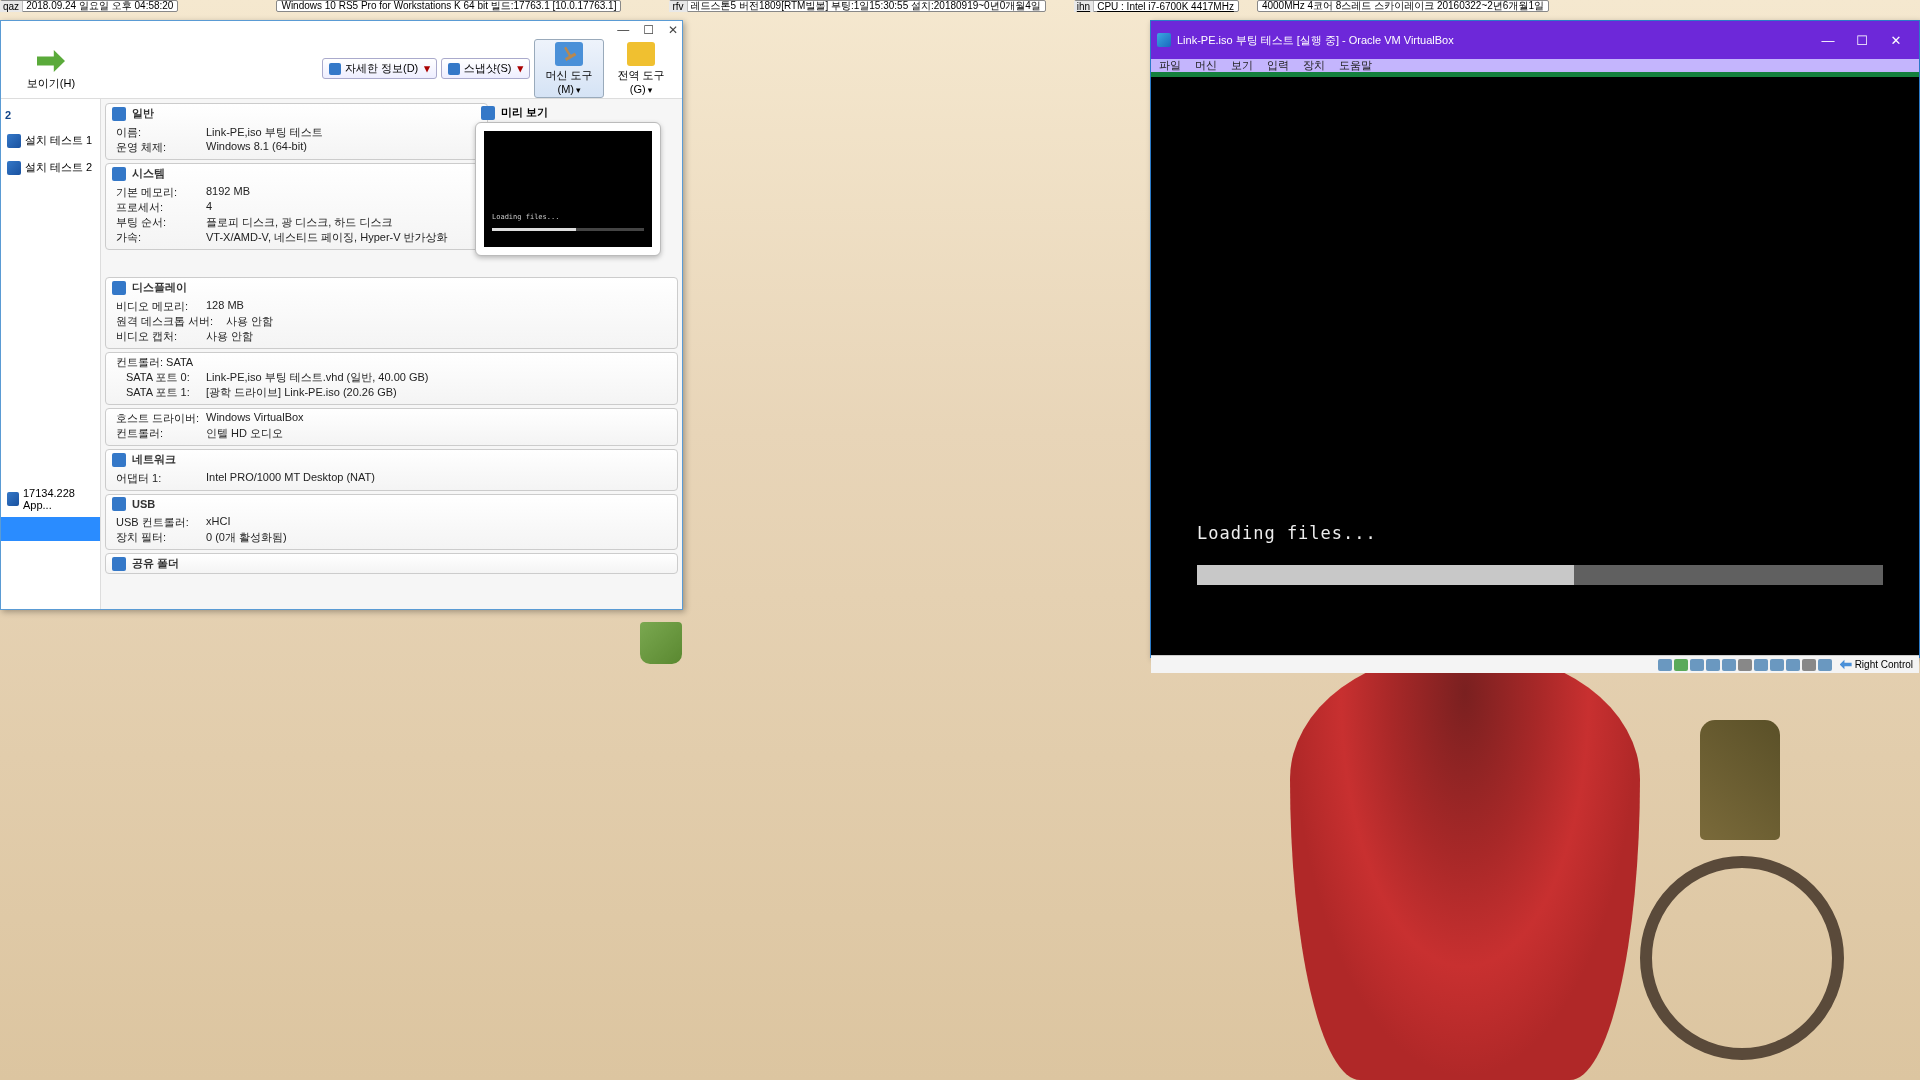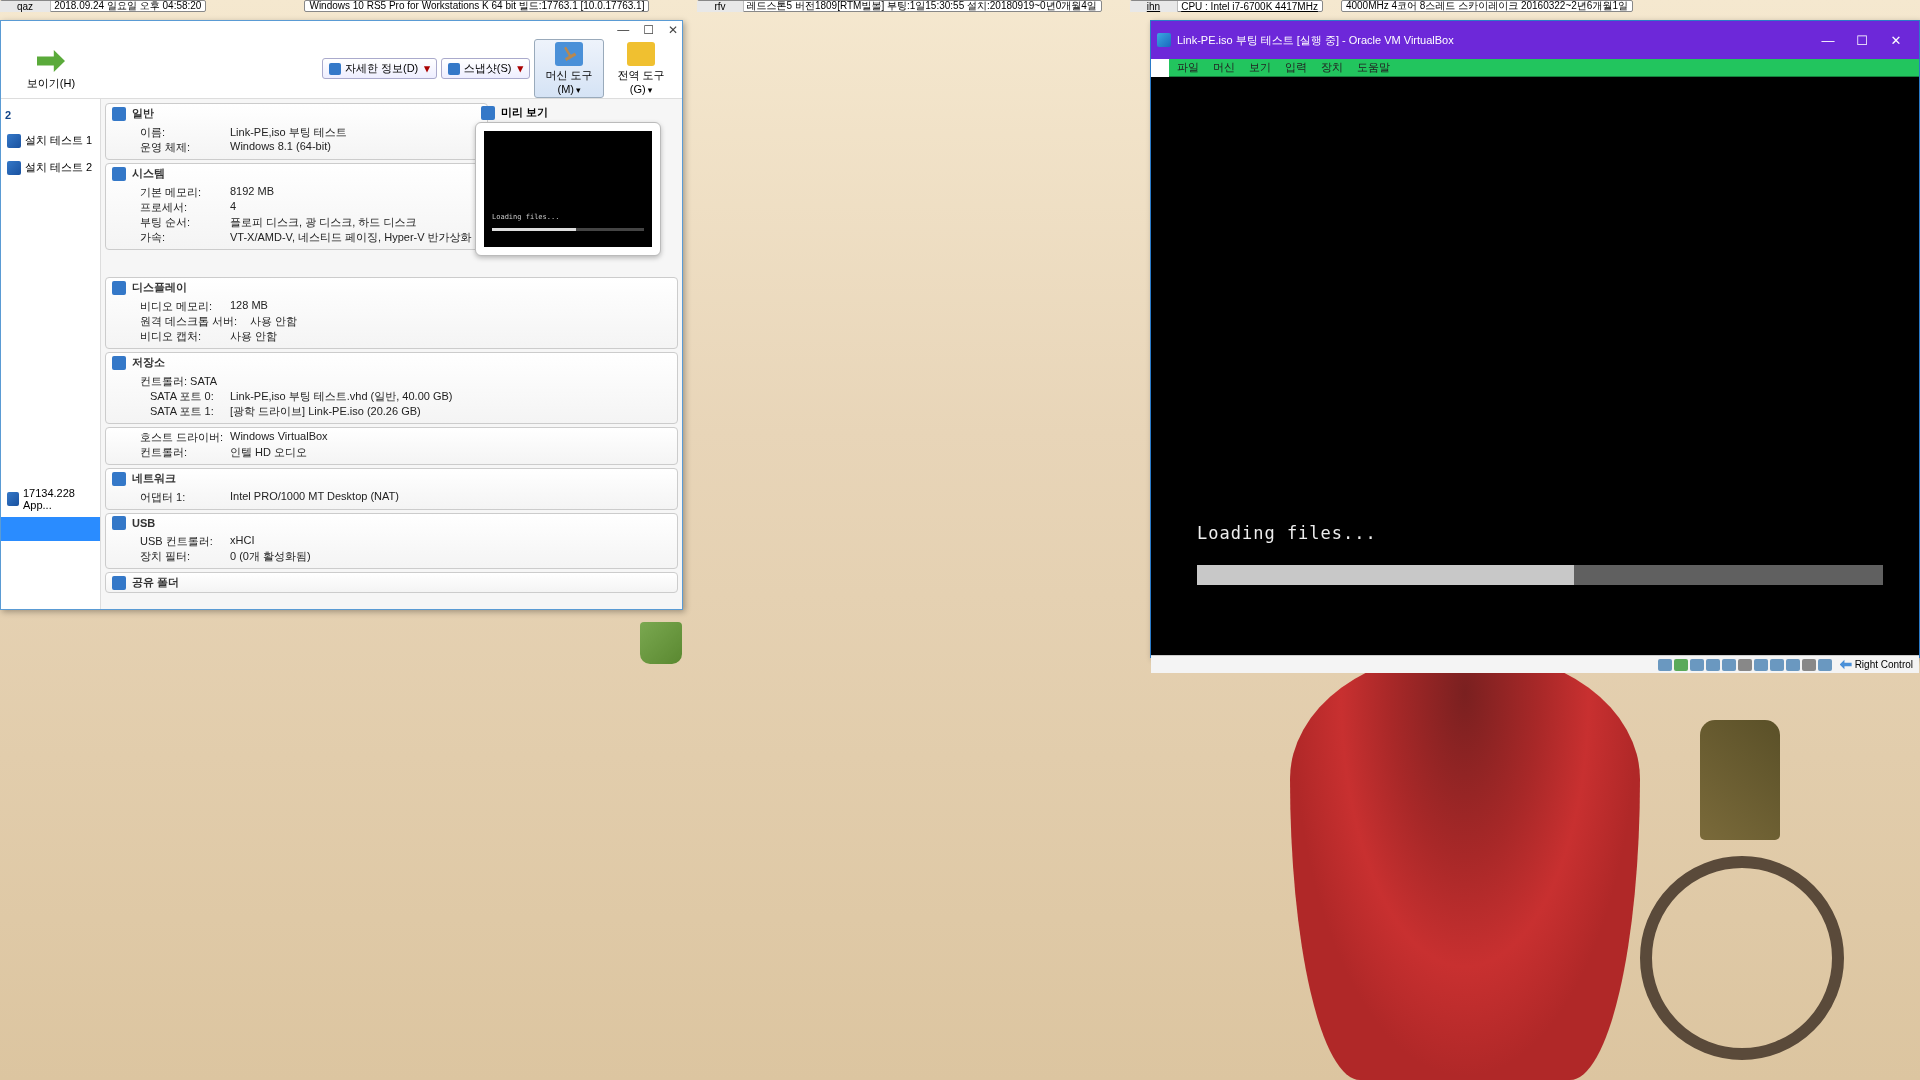--- a/index.html
+++ b/index.html
@@ -10,21 +10,21 @@
 .wallpaper .legs::before,.wallpaper .legs::after { content:""; position:absolute; bottom:0; width:45px; height:240px; background:linear-gradient(90deg,#e8c8a8,#d4b088); }
 .wallpaper .legs::before { left:10px; }
 .wallpaper .legs::after { right:10px; }
 .wallpaper .bike { position:absolute; right:60px; bottom:0; width:260px; height:380px; }
 .wallpaper .bike::before { content:""; position:absolute; bottom:20px; left:40px; width:180px; height:180px; border:12px solid #5a4a3a; border-radius:50%; }
 .wallpaper .bike::after { content:""; position:absolute; top:20px; left:100px; width:80px; height:120px; background:linear-gradient(45deg,#7a6a3a,#5a5028); border-radius:15px 15px 5px 5px; }
 
 
 .topstrip { position:absolute; top:0; left:0; right:0; height:14px; display:flex; z-index:50; font-size:10px; }
 .topstrip .chip { display:flex; align-items:center; background:#fff; border:1px solid #888; border-radius:2px; margin-right:8px; padding:0 4px; height:12px; }
-.topstrip .k { background:#e8e8e8; padding:0 17px; margin:-1px 3px -1px -5px; border-right:1px solid #bbb; }
+.topstrip .k { background:#e8e8e8; padding:0 3px; margin:-1px 3px -1px -5px; border-right:1px solid #bbb; }
 
 
 .mgr { position:absolute; top:20px; left:0; width:683px; height:590px; background:#fff; border:1px solid #5a9bd4; box-shadow:2px 2px 6px rgba(0,0,0,.3); z-index:20; }
 .mgr .titlebar { height:18px; background:#fff; display:flex; justify-content:flex-end; align-items:center; padding:0 4px; gap:14px; font-size:12px; color:#444; }
 .mgr .titlebar span { cursor:default; }
 .mgr .toolbar { height:60px; border-bottom:1px solid #ddd; display:flex; align-items:center; }
 .mgr .toolbar .left { width:100px; text-align:center; font-size:11px; padding-top:4px; }
 .mgr .toolbar .left .arrow { width:28px; height:22px; margin:0 auto 4px; background:#5aaa3a; clip-path:polygon(0 30%,60% 30%,60% 0,100% 50%,60% 100%,60% 70%,0 70%); }
 .mgr .toolbar .right { flex:1; display:flex; justify-content:flex-end; align-items:center; gap:4px; padding-right:6px; }
 .mgr .btn { border:1px solid #aac; border-radius:3px; padding:2px 6px; font-size:11px; display:inline-flex; align-items:center; gap:4px; background:linear-gradient(#fff,#eef); }
@@ -43,42 +43,42 @@
 .mgr .vmlist .item { padding:6px 6px; display:flex; align-items:center; gap:4px; }
 .mgr .vmlist .item .cube { width:14px; height:14px; background:linear-gradient(135deg,#3478c8,#1a52a0); border-radius:2px; }
 .mgr .vmlist .item.blank { color:#114488; font-weight:bold; padding-left:4px; }
 .mgr .vmlist .item.sel { background:#2a8cff; color:#fff; }
 
 .mgr .details { flex:1; background:#f6f6f6; overflow:auto; padding:4px; font-size:11px; position:relative; }
 .section { background:linear-gradient(#fff,#f4f4f4); border:1px solid #ccc; border-radius:4px; margin-bottom:3px; }
 .section .hd { display:flex; align-items:center; gap:6px; padding:2px 6px; font-weight:bold; color:#333; }
 .section .hd .si { width:14px; height:14px; background:#3478c8; border-radius:2px; }
 .section .bd { padding:2px 10px 4px; color:#222; }
-.section .row { display:flex;margin-left:24px; }
+.section .row { display:flex; }
 .section .row .lab { width:90px; }
 .section .row.indent .lab { padding-left:10px; width:90px; }
 
 .preview { position:absolute; top:4px; right:21px; width:186px; }
 .preview .hd2 { font-size:11px; font-weight:bold; padding:2px 6px; display:flex; align-items:center; gap:6px; }
 .preview .hd2 .si { width:14px; height:14px; background:#3478c8; border-radius:2px; }
 .preview .frame { background:#fff; border:1px solid #bbb; border-radius:6px; padding:8px; box-shadow:0 2px 5px rgba(0,0,0,.25); }
 .preview .screen { background:#000; width:100%; height:116px; position:relative; }
 .preview .screen .txt { position:absolute; left:8px; bottom:26px; color:#ccc; font-size:7px; font-family:monospace; }
 .preview .screen .bar { position:absolute; left:8px; right:8px; bottom:16px; height:3px; background:#444; }
 .preview .screen .bar::before { content:""; display:block; height:100%; width:55%; background:#ddd; }
 
 .recycle { position:absolute; left:640px; top:622px; width:42px; height:42px; background:linear-gradient(135deg,#7aa850,#5a8830); border-radius:4px 4px 10px 10px; z-index:15; }
 
 
 .vmr { position:absolute; top:20px; right:0; width:770px; height:638px; background:#fff; border:1px solid #2a7ac8; z-index:25; box-shadow:2px 2px 6px rgba(0,0,0,.3); }
 .vmr .titlebar { height:38px; background:#6d28d9; color:#fff; display:flex; align-items:center; padding:0 6px; font-size:11px; }
 .vmr .titlebar .cube { width:14px; height:14px; background:linear-gradient(135deg,#3aa8e0,#1a68c0); margin-right:6px; border-radius:2px; }
 .vmr .titlebar .sp { flex:1; }
 .vmr .titlebar .wbtn { width:34px; text-align:center; font-size:13px; }
-.vmr .menubar { height:18px; background:#22c55e; border-bottom:1px solid #15803d; display:flex; align-items:center; gap:14px; padding:0 8px; font-size:11px; color:#222;margin-left:18px; }
+.vmr .menubar { height:18px; background:#c4b5fd; border-bottom:5px solid #15803d; display:flex; align-items:center; gap:14px; padding:0 8px; font-size:11px; color:#222; }
 .vmr .vmscreen { background:#000; height:578px; position:relative; }
 .vmr .vmscreen .loading { position:absolute; left:46px; top:446px; color:#eee; font-family:Consolas,monospace; font-size:17px; letter-spacing:1px; }
 .vmr .vmscreen .pbar { position:absolute; left:46px; right:36px; top:488px; height:20px; background:#606060; }
 .vmr .vmscreen .pbar::before { content:""; display:block; height:100%; width:55%; background:#c8c8c8; }
 .vmr .statusbar { height:18px; background:#f4f4f4; border-top:1px solid #ccc; display:flex; align-items:center; justify-content:flex-end; padding:0 6px; gap:2px; font-size:10px; }
 .vmr .statusbar .sic { width:14px; height:12px; background:#6a98c0; border-radius:2px; }
 .vmr .statusbar .sic.a { background:#5aaa5a; }
 .vmr .statusbar .sic.b { background:#888; }
 .vmr .statusbar .hostkey { margin-left:6px; display:flex; align-items:center; gap:3px; }
 .vmr .statusbar .hostkey .arr { width:12px; height:12px; background:#4a90d8; clip-path:polygon(0 50%,40% 10%,40% 35%,100% 35%,100% 65%,40% 65%,40% 90%); }
@@ -222,24 +222,20 @@
               <span class="lab" style="width:110px">원격 데스크톱 서버:</span>
               <span>사용 안함</span>
             </div>
           <div class="row">
               <span class="lab">비디오 캡처:</span>
               <span>사용 안함</span>
             </div>
         </div>
       </div>
       <div class="section">
-        <div class="hd">
-            <span class="si"></span>
-            <span>저장소</span>
-          </div>
         <div class="bd">
           <div class="row">
               <span>컨트롤러: SATA</span>
             </div>
           <div class="row indent">
               <span class="lab">SATA 포트 0:</span>
               <span>Link-PE,iso 부팅 테스트.vhd (일반, 40.00 GB)</span>
             </div>
           <div class="row indent">
               <span class="lab">SATA 포트 1:</span>

